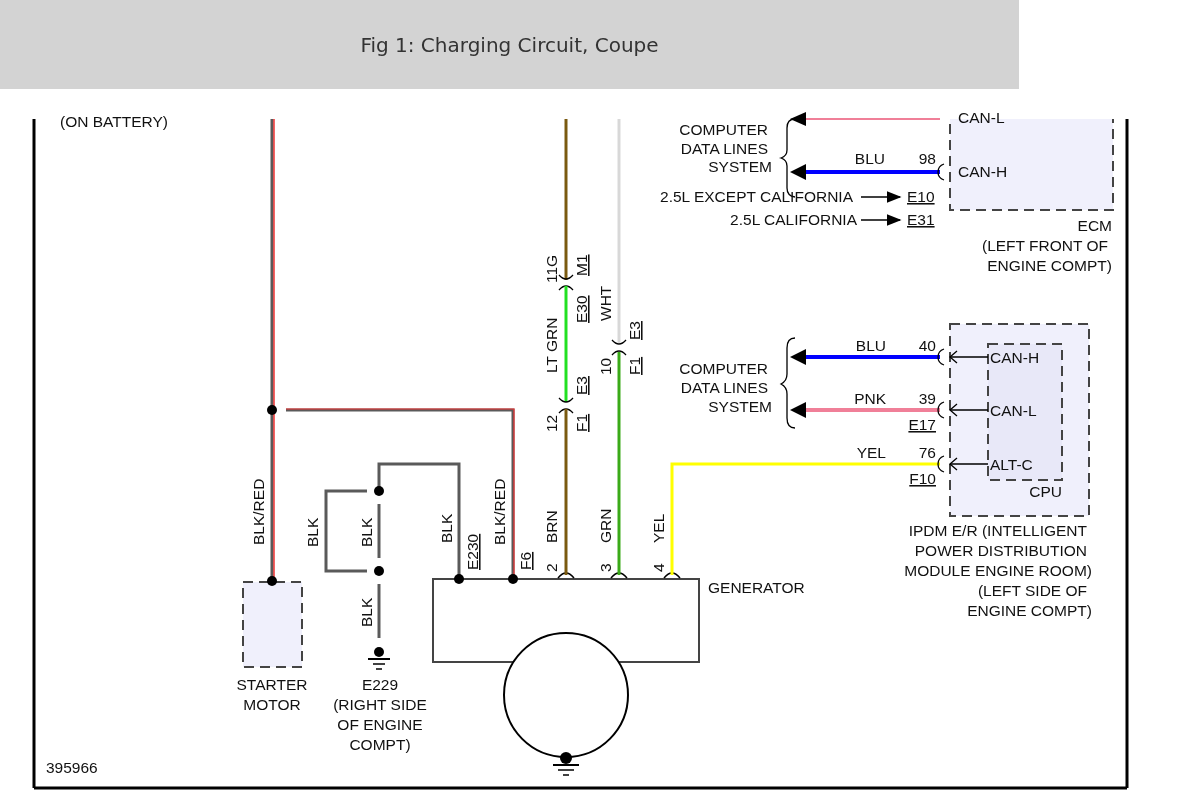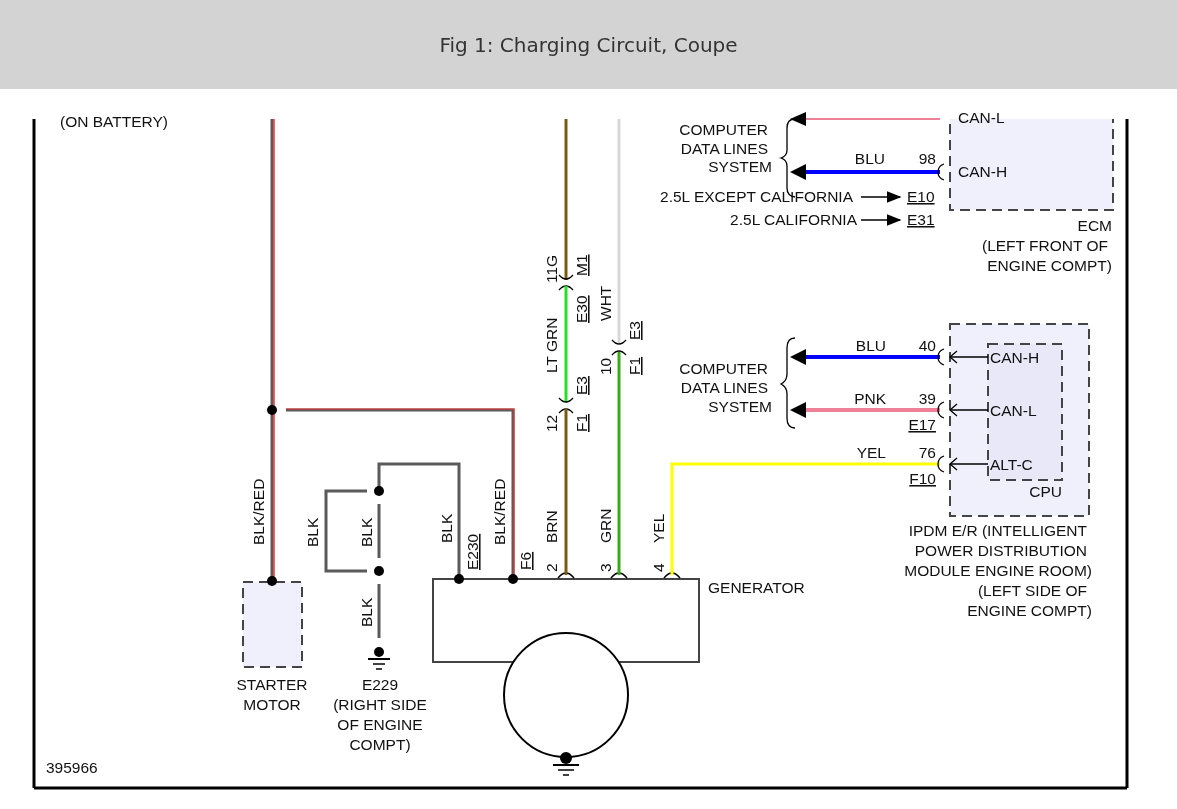--- a/index.html
+++ b/index.html
@@ -1,17 +1,17 @@
 <!DOCTYPE html>
 <html><head>
 <meta charset="utf-8">
 <style>
   html, body { margin:0; padding:0; background:#ffffff; }
   body { width:1177px; height:809px; position:relative; overflow:hidden; font-family:"Liberation Sans", sans-serif; }
-  .header { position:absolute; left:0; top:0; width:1177px; height:89px; background:#d3d3d3; display:flex; align-items:center; justify-content:center; }
+  .header { position:absolute; left:0; top:0; width:1019px; height:89px; background:#d3d3d3; display:flex; align-items:center; justify-content:center; }
   .header-title { font-family:"DejaVu Sans", sans-serif; font-size:20px; color:#333333; }
   svg { position:absolute; left:0; top:0; }
   .t { font-family:"Liberation Sans", sans-serif; font-size:15.5px; fill:#111111; }
   .u { text-decoration:underline; }
 </style>
 </head>
 <body>
 
 <div class="header">
   <span class="header-title">Fig 1: Charging Circuit, Coupe</span>

